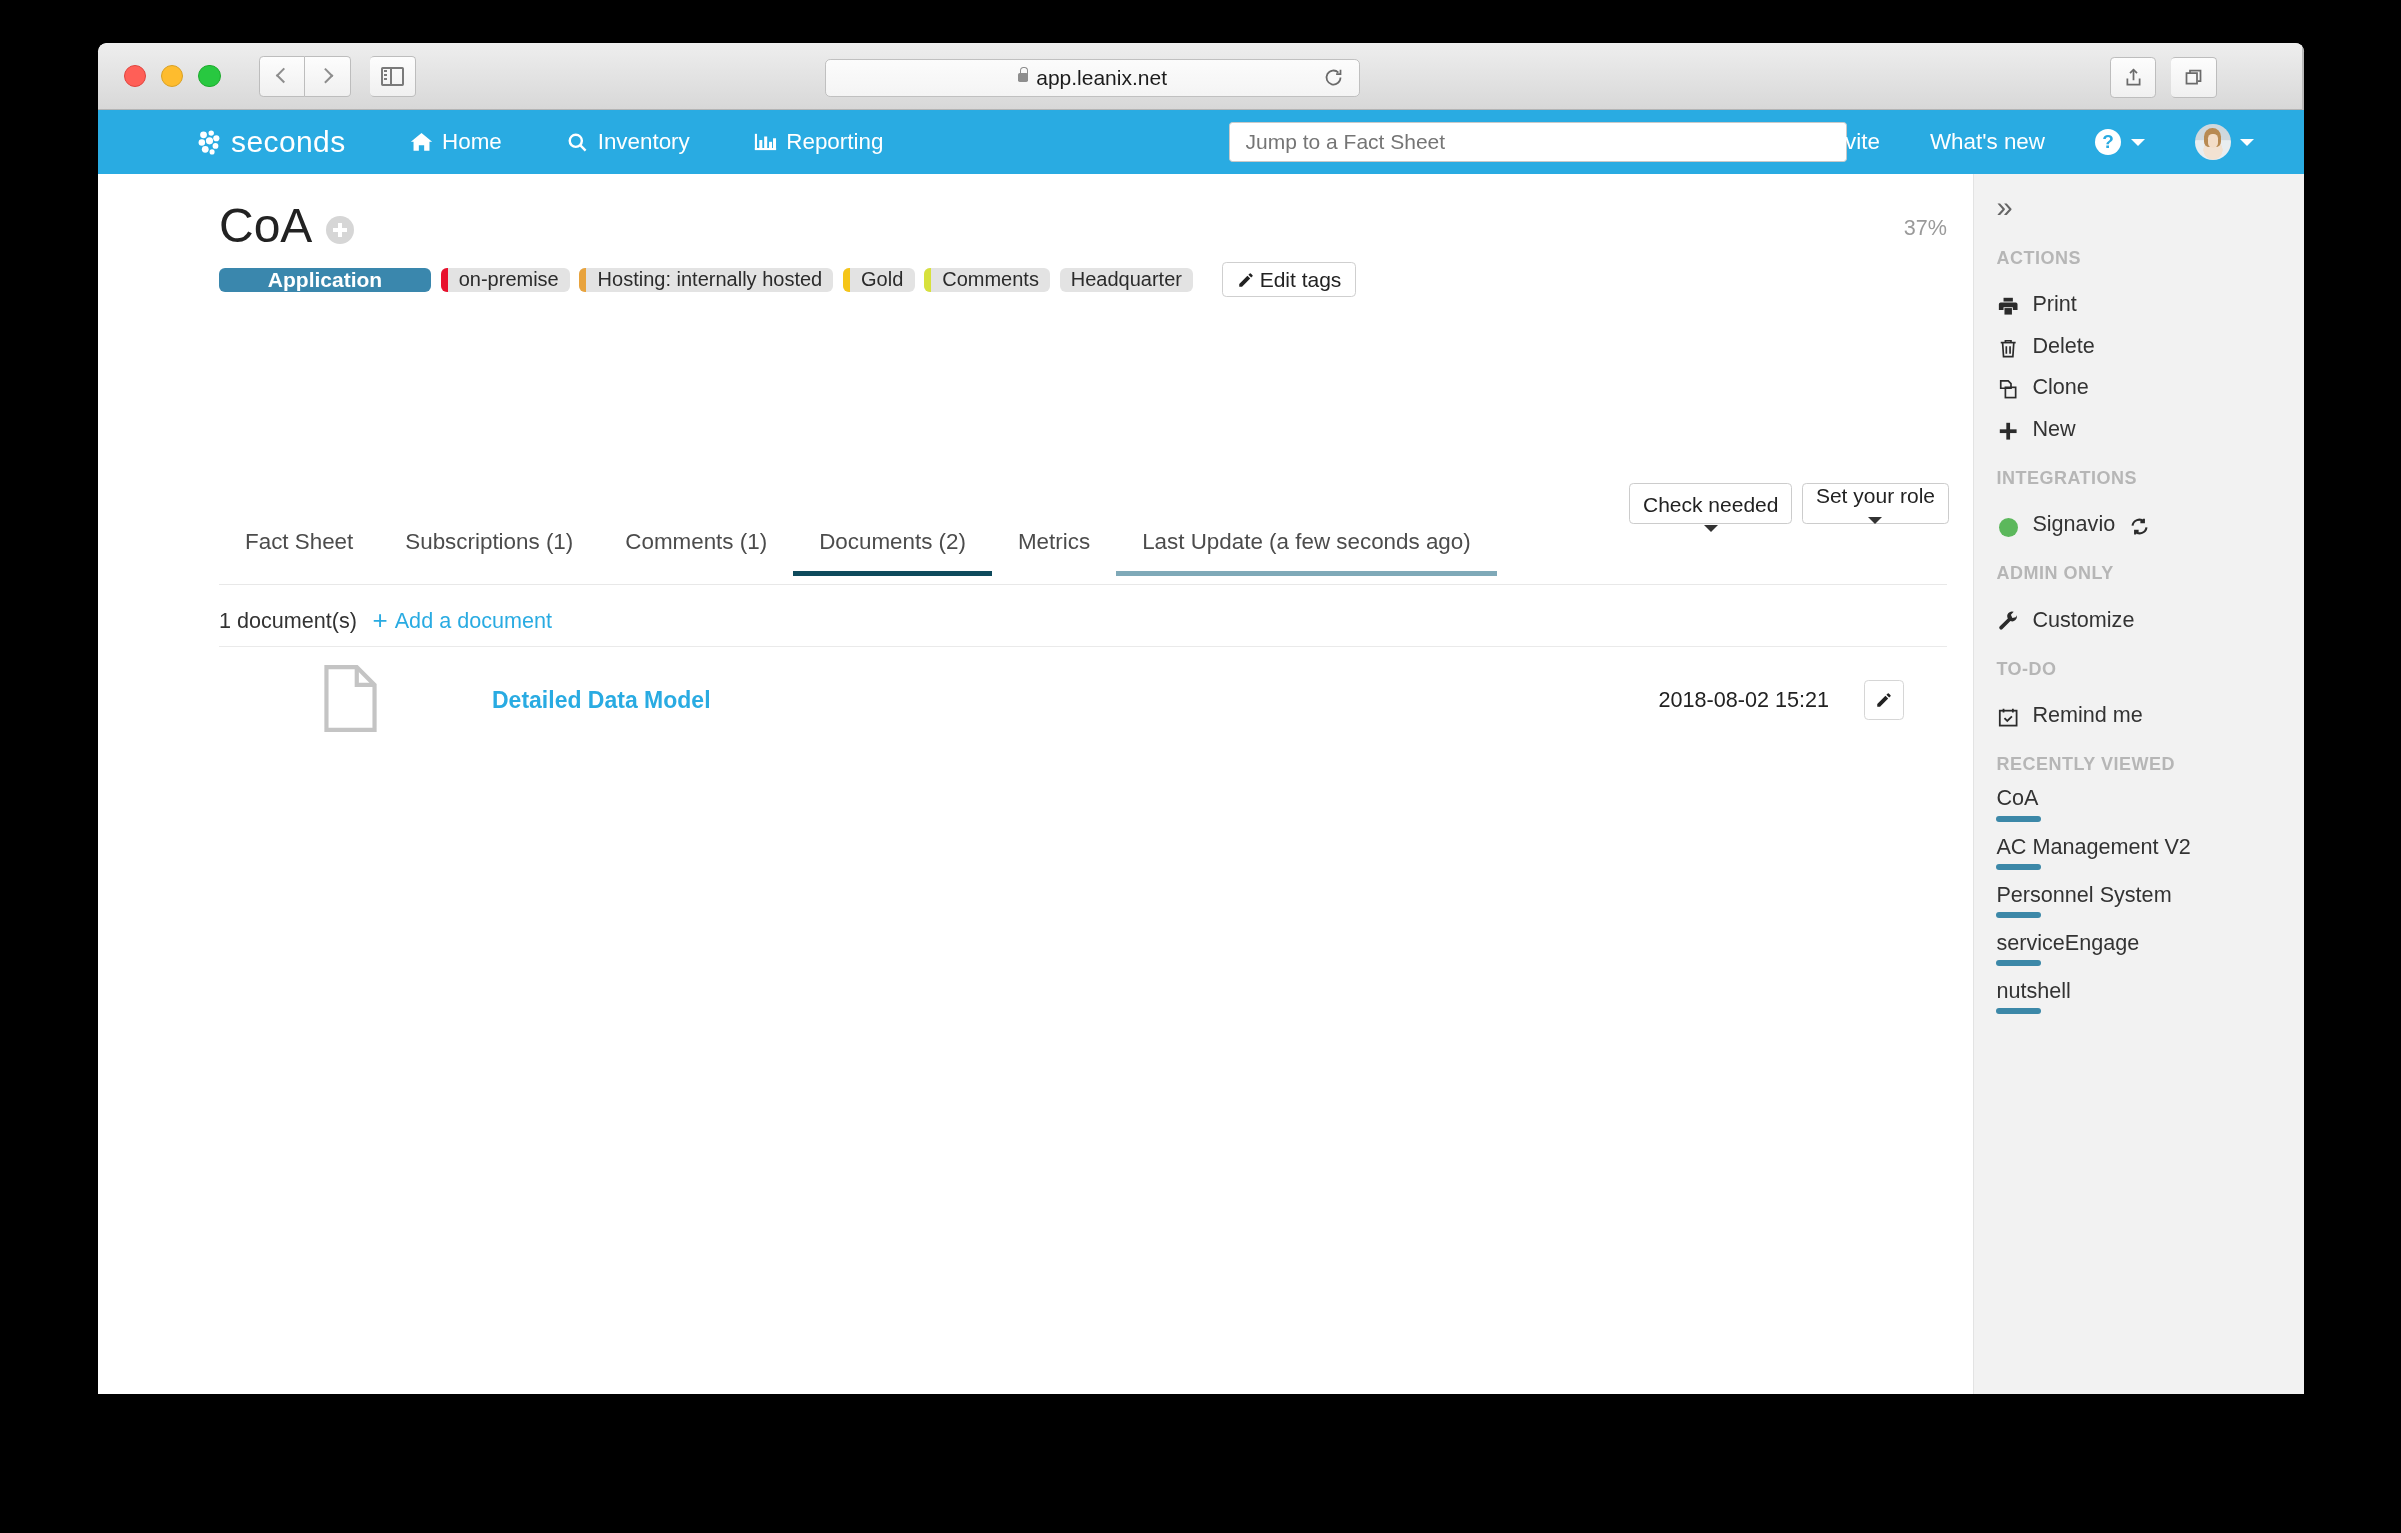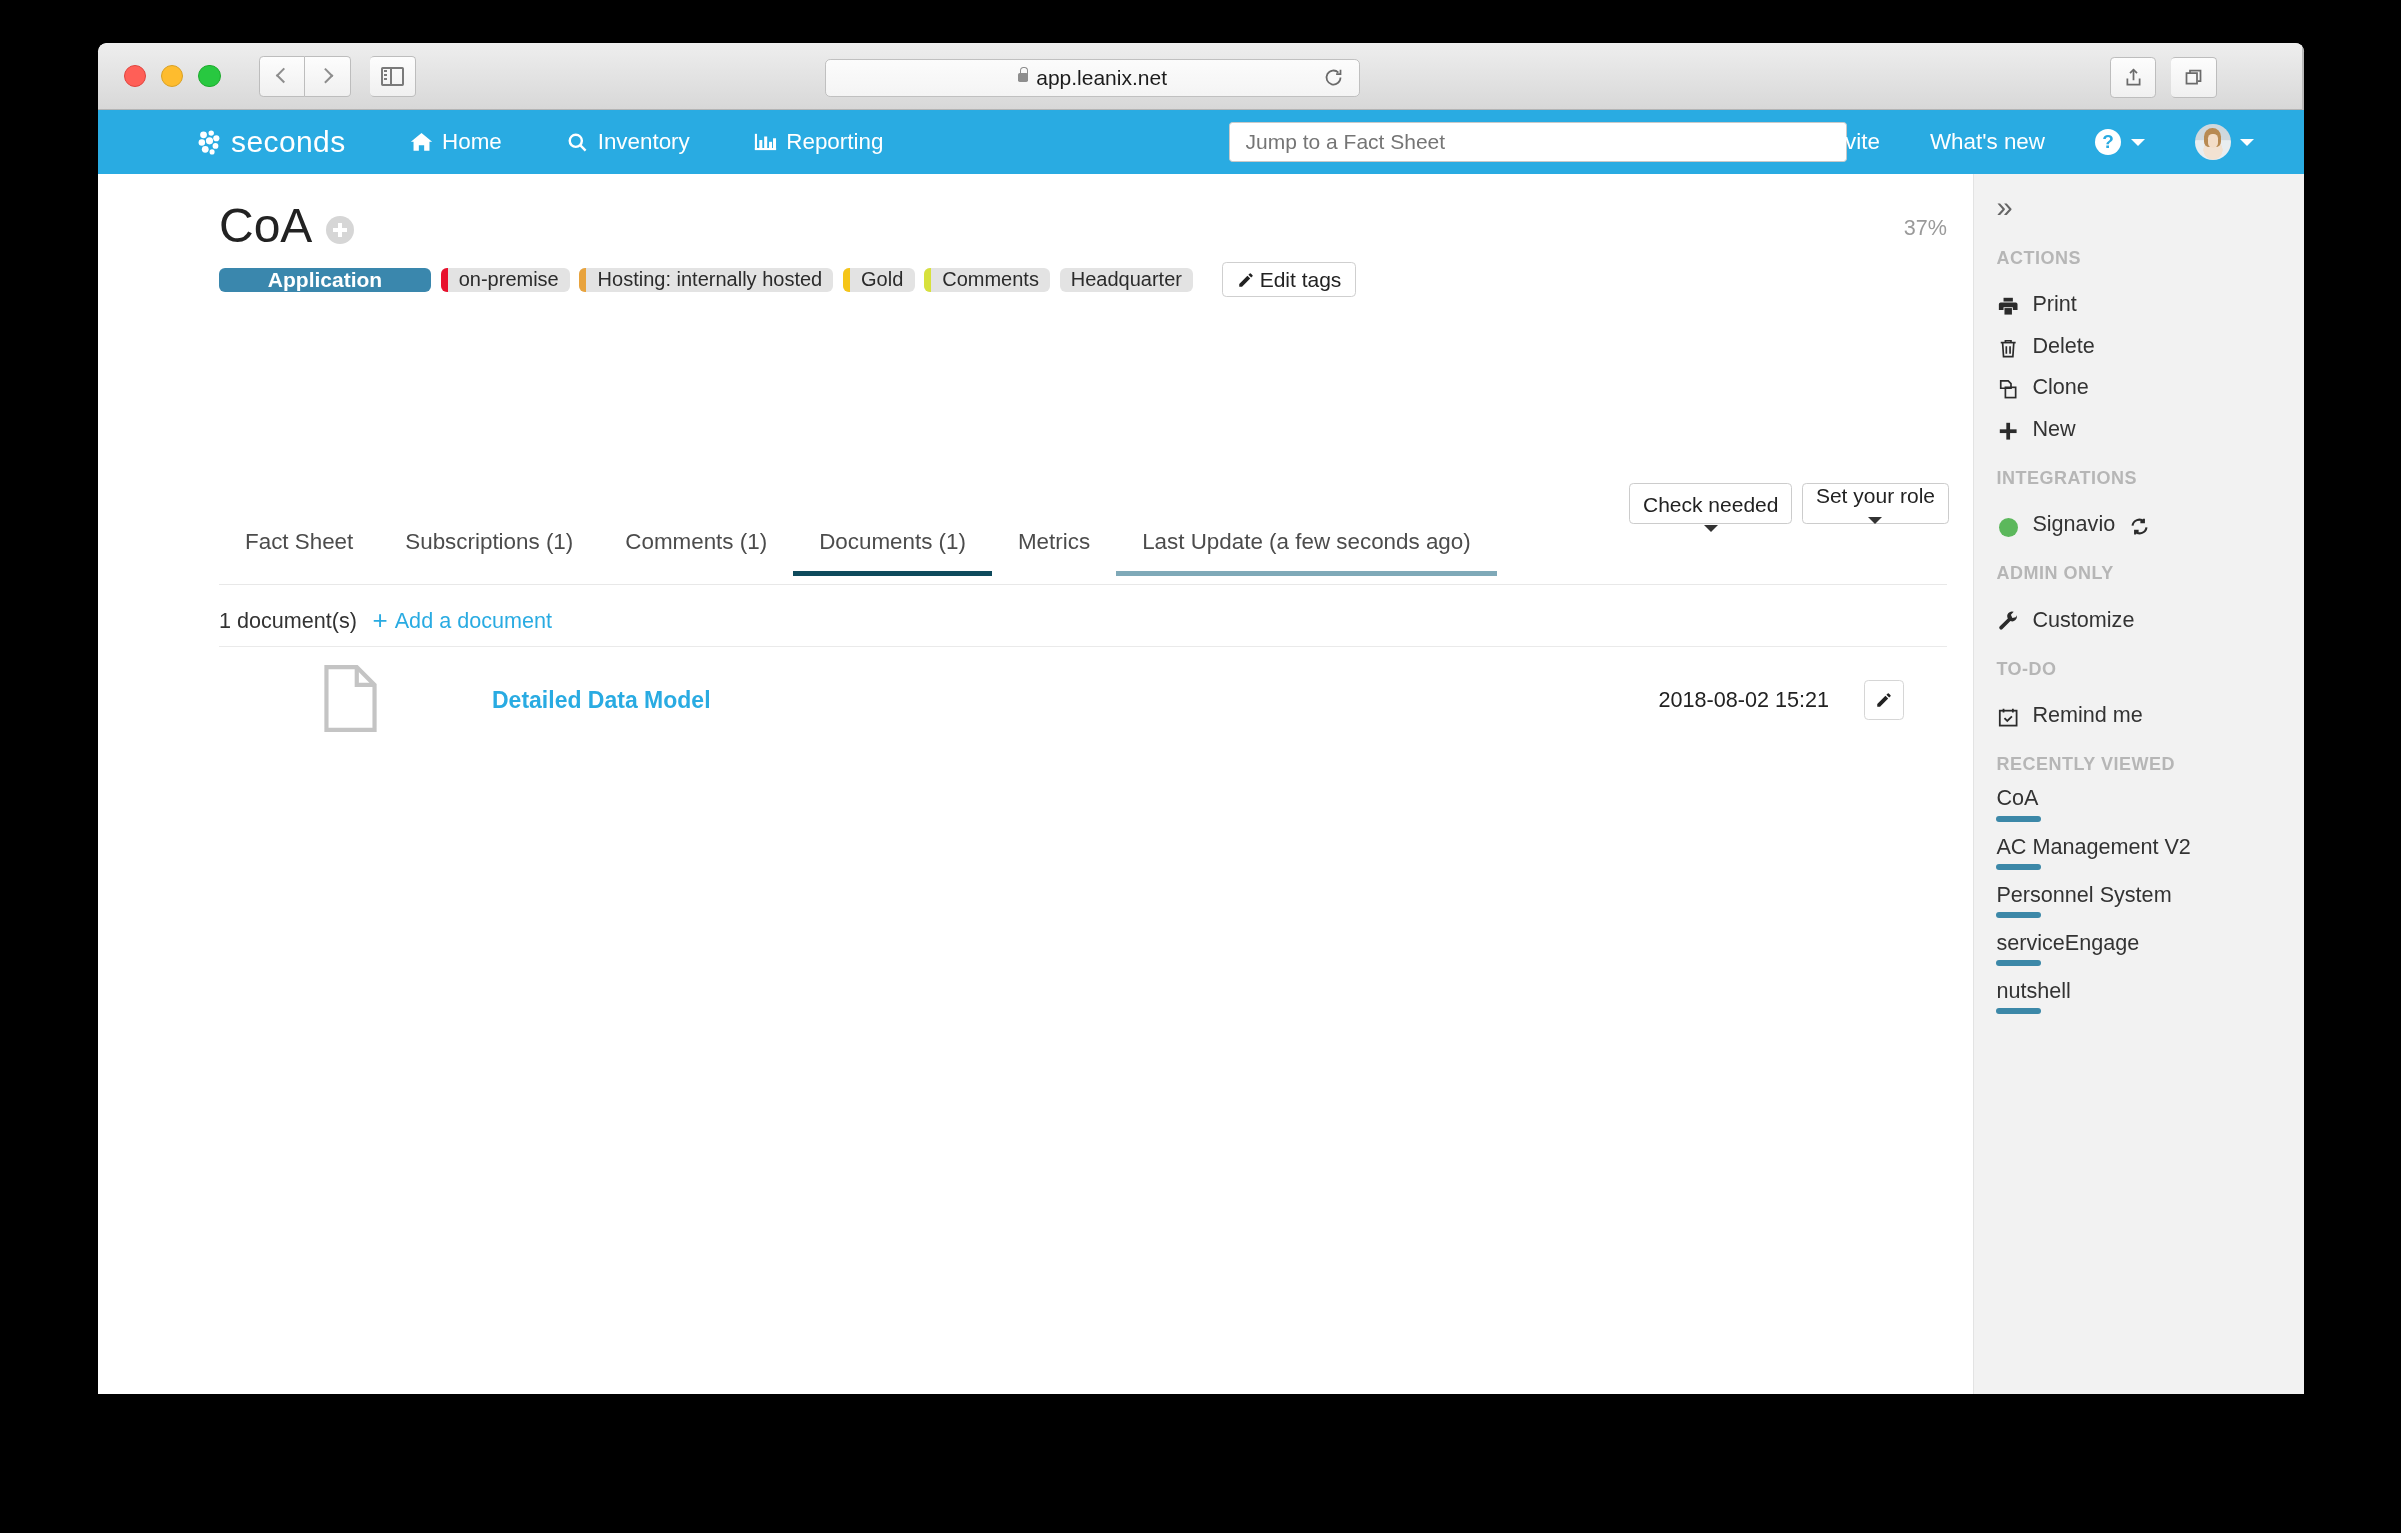--- a/index.html
+++ b/index.html
@@ -461,21 +461,21 @@
         </div>
         <div class="tab">
           <span>Subscriptions (1)</span>
           <span class="underline"></span>
         </div>
         <div class="tab">
           <span>Comments (1)</span>
           <span class="underline"></span>
         </div>
         <div class="tab active">
-          <span>Documents (1)</span>
+          <span>Documents (2)</span>
           <span class="underline"></span>
         </div>
         <div class="tab">
           <span>Metrics</span>
           <span class="underline"></span>
         </div>
         <div class="tab softactive">
           <span>Last Update (a few seconds ago)</span>
           <span class="underline"></span>
         </div>

